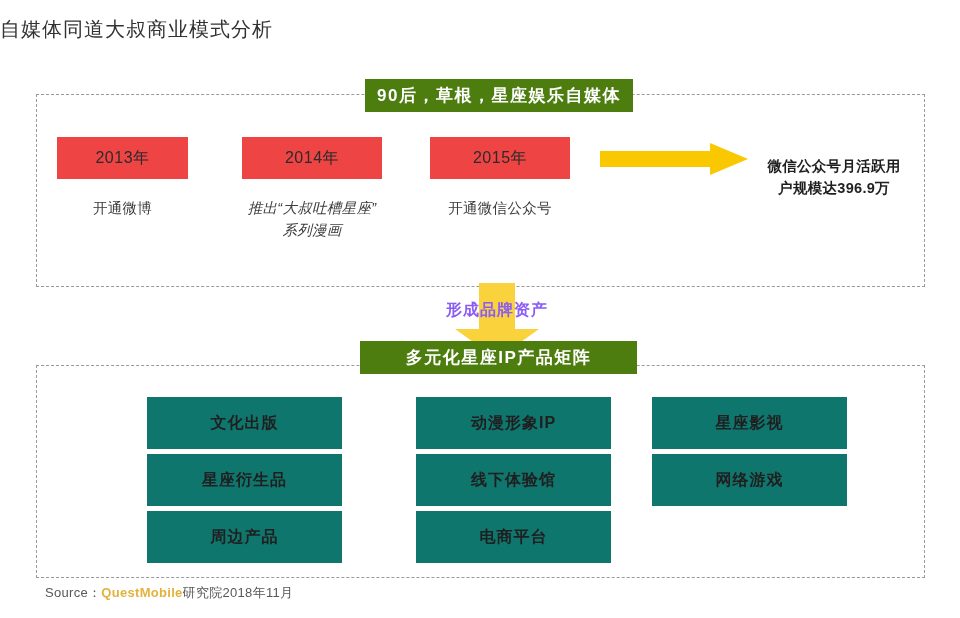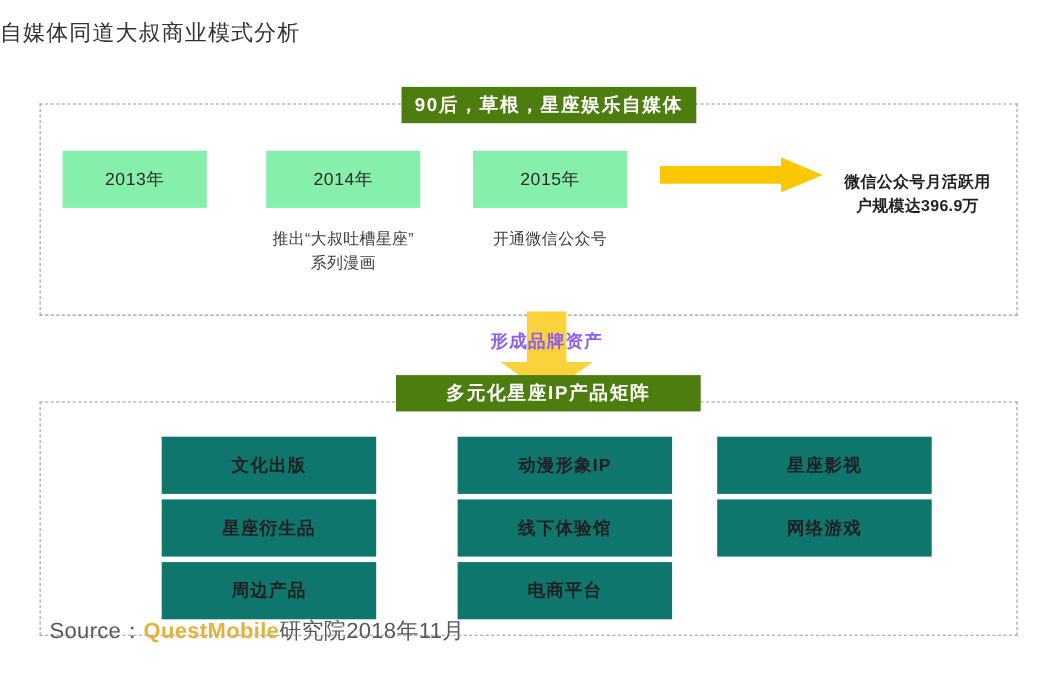--- a/index.html
+++ b/index.html
@@ -77,22 +77,22 @@
   }
 
   
   .tl-item {
     position: absolute;
     top: 137px;
     width: 131px;
     text-align: center;
   }
   .tl-chip {
-    height: 52px;
-    background: #86efac;
+    height: 42px;
+    background: #ef4444;
     color: #2b2b2b;
     font-size: 16px;
     display: flex;
     align-items: center;
     justify-content: center;
     letter-spacing: .5px;
   }
   .tl-caption {
     margin-top: 19px;
     font-size: 14.5px;
@@ -102,21 +102,21 @@
     letter-spacing: .3px;
   }
   .tl-caption.bold { font-weight: bold; color: #1f1f1f; }
 
   #tl-0 { left: 57px; }
   #tl-1 { left: 242px; width: 140px; }
   #tl-2 { left: 430px; width: 140px; }
   #tl-3 { left: 772px; width: 123px; }
 
   
-  #tl-1 .tl-caption { width: 190px; margin-left: -25px; }
+  #tl-1 .tl-caption { width: 190px; margin-left: -25px; font-style: italic; }
   #tl-2 .tl-caption { width: 190px; margin-left: -25px; }
   #tl-3 .tl-caption { width: 190px; margin-left: -33px; text-align: center; }
 
   
   #arrow-right {
     position: absolute;
     left: 600px;
     top: 143px;
     width: 148px;
     height: 32px;
@@ -164,22 +164,22 @@
     display: flex;
     align-items: center;
     justify-content: center;
     letter-spacing: 1px;
   }
 
   
   #source-line {
     position: absolute;
     left: 45px;
-    top: 560px;
-    font-size: 20px;
+    top: 584px;
+    font-size: 13px;
     color: #575757;
     letter-spacing: .3px;
   }
   #source-brand {
     color: #E3B23C;
     font-weight: bold;
   }
 </style>
 </head>
 <body>
@@ -187,20 +187,21 @@
 <div class="page-title">自媒体同道大叔商业模式分析</div>
 
 <div class="panel" id="panel-timeline"></div>
 
 <div class="grey-banner" id="banner-top">
   <span>90后，草根，星座娱乐自媒体</span>
 </div>
 
 <div class="tl-item" id="tl-0">
   <div class="tl-chip">2013年</div>
+  <div class="tl-caption">开通微博</div>
 </div>
 
 <div class="tl-item" id="tl-1">
   <div class="tl-chip">2014年</div>
   <div class="tl-caption">推出“大叔吐槽星座”
 系列漫画</div>
 </div>
 
 <div class="tl-item" id="tl-2">
   <div class="tl-chip">2015年</div>

